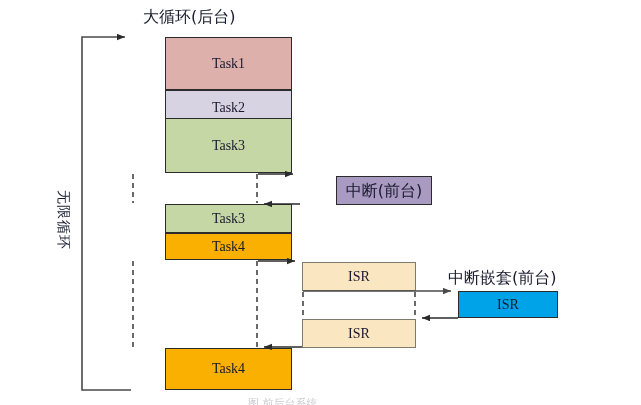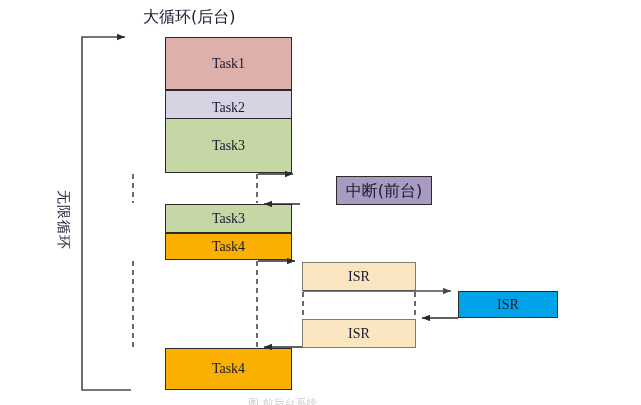--- a/index.html
+++ b/index.html
@@ -79,20 +79,21 @@
 </style>
 </head>
 <body>
 
 <div id="canvas">
 
   <div class="label cjk" style="left:143px; top:9px;">大循环(后台)</div>
 
   <div class="vlabel" style="left:72px; top:190px; transform: rotate(90deg);">无限循环</div>
 
+  <div class="label cjk" style="left:448px; top:270px;">中断嵌套(前台)</div>
 
   <div class="box task-box" style="left:131px; top:37px; width:127px; height:53px; background:#ddb0ac;">
     <span>Task1</span>
   </div>
 
   <div class="box task-box" style="left:131px; top:90px; width:127px; height:36px; background:#d8d3e3;">
     <span>Task2</span>
   </div>
 
   <div class="box task-box" style="left:131px; top:118px; width:127px; height:55px; background:#c4d7a4;">

